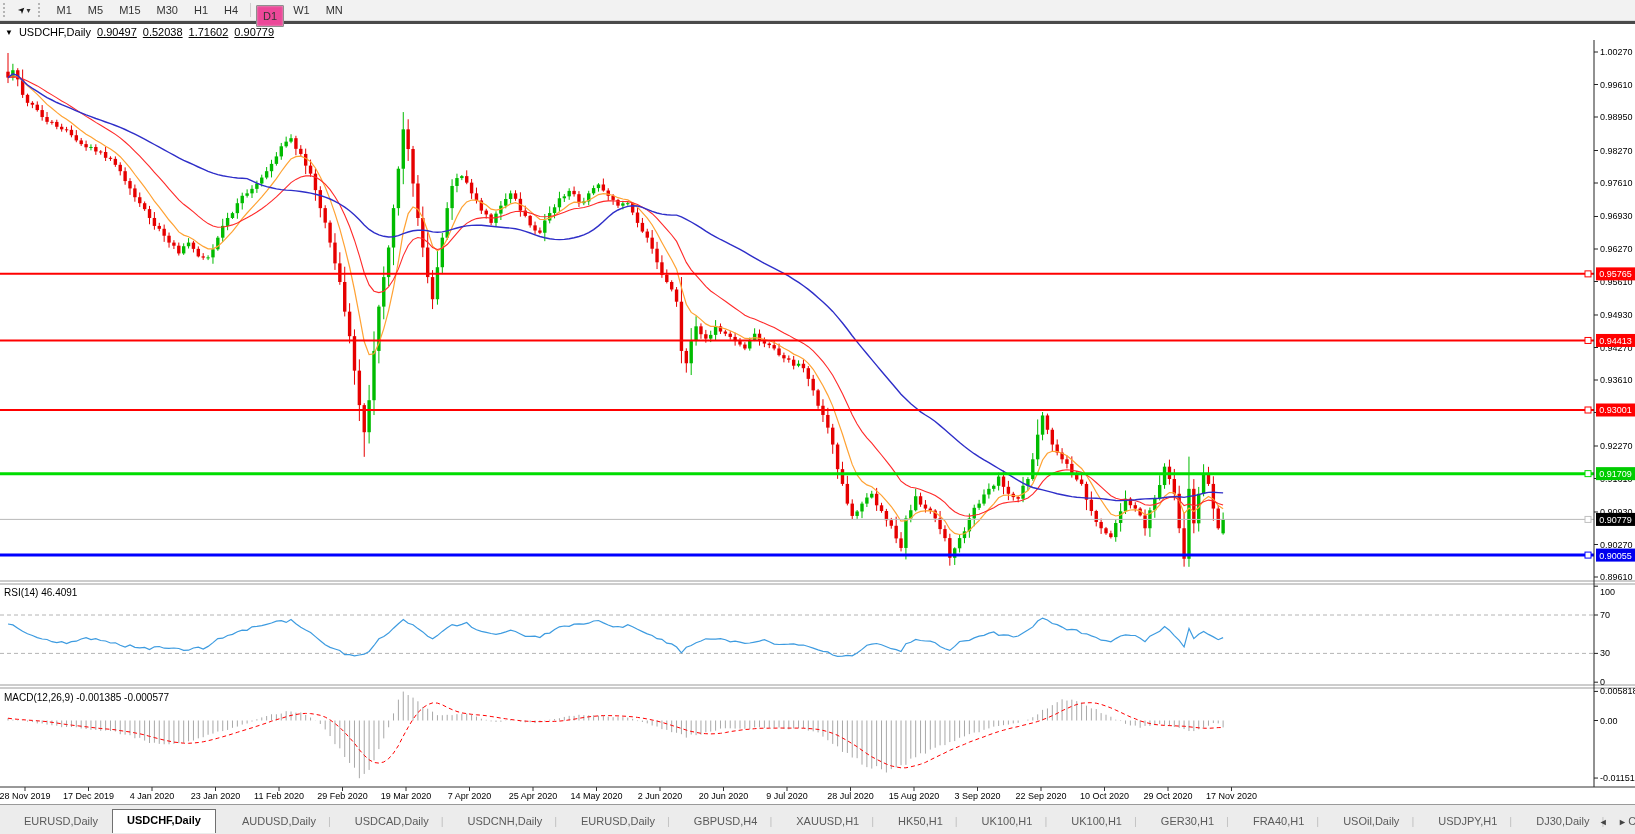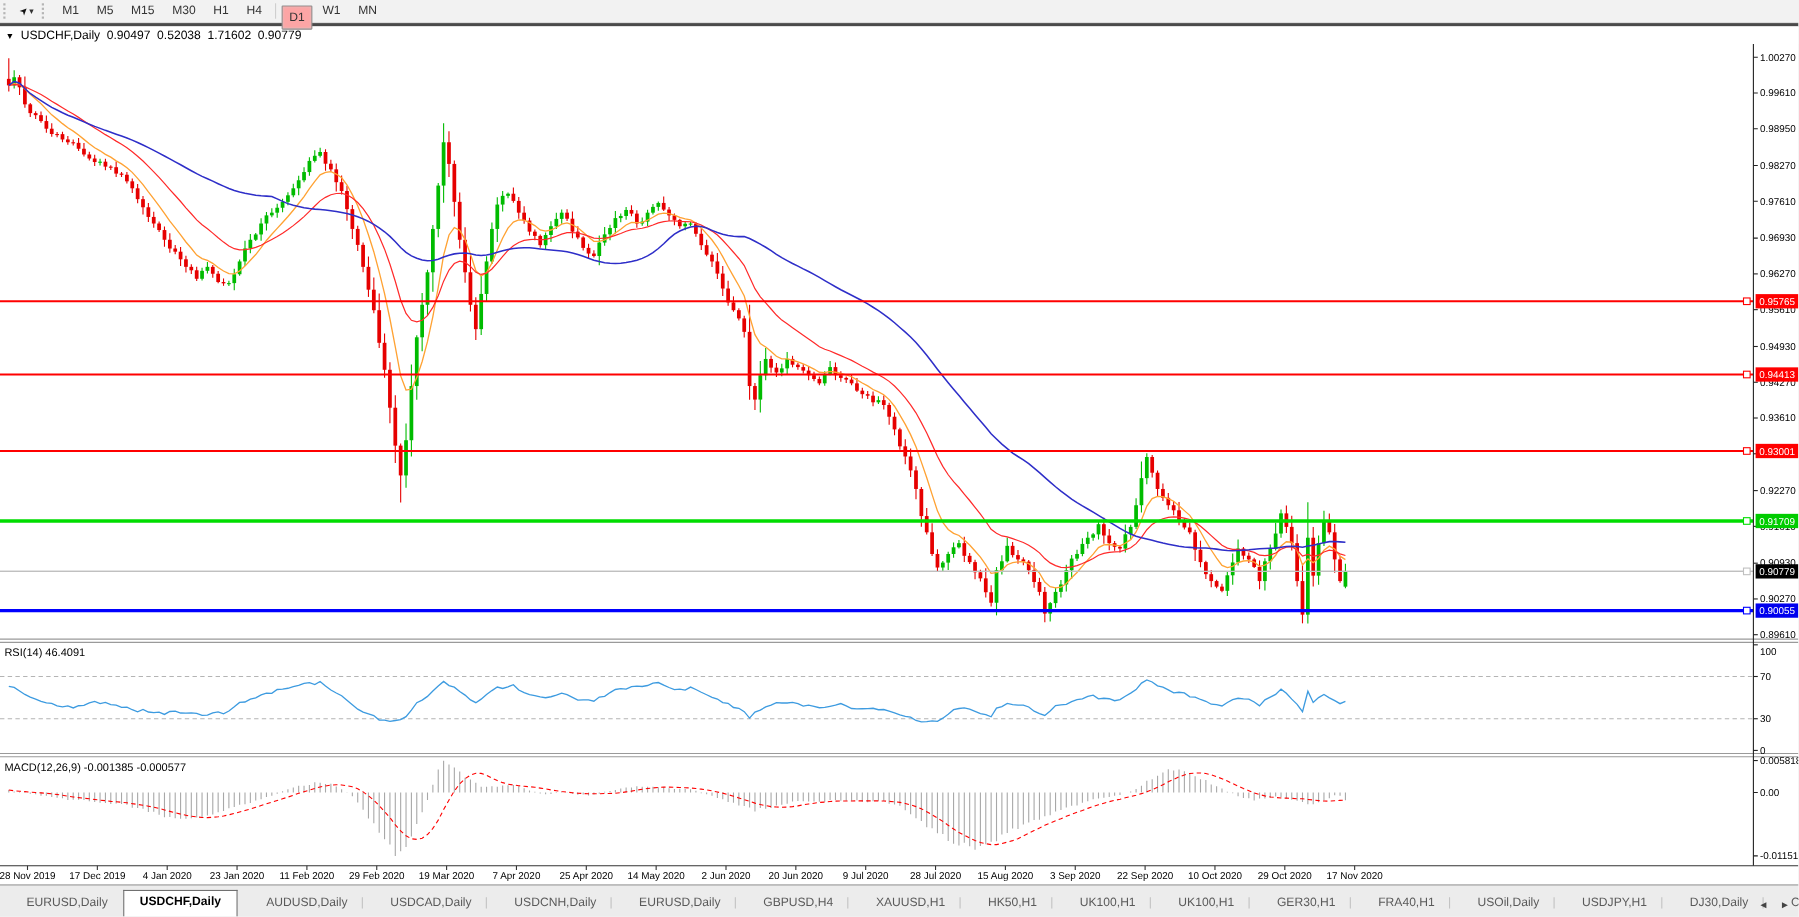--- a/index.html
+++ b/index.html
@@ -3,26 +3,26 @@
 <meta charset="utf-8">
 <style>
   html,body{margin:0;padding:0;background:#ececec;width:1635px;height:834px;overflow:hidden;
     font-family:"Liberation Sans",sans-serif;-webkit-font-smoothing:antialiased;}
   .toolbar{height:20px;background:#f2f2f2;border-bottom:1px solid #dcdcdc;display:flex;align-items:center;font-size:11px;color:#222;}
   .grip{width:5px;height:14px;margin:0 4px 0 3px;border-left:2px dotted #b5b5b5;}
   .tool-icon{font-size:9px;transform:rotate(-45deg);margin:0 1px 0 4px;color:#111;cursor:default;}
   .tool-caret{font-size:8px;color:#333;margin-right:4px;cursor:default;}
   .tf-group{display:flex;align-items:center;height:20px;}
   .tf{padding:3px 6px;margin:0 1px;border:1px solid transparent;border-radius:1px;color:#333;cursor:default;line-height:14px;}
-  .tf.active{background:#fca5a5;border:1px solid #8f8f8f;box-shadow:inset 0 0 2px #cfcfcf;margin-top:12px;}
+  .tf.active{background:#ec4899;border:1px solid #8f8f8f;box-shadow:inset 0 0 2px #cfcfcf;margin-top:12px;}
   .vsep{width:1px;height:14px;background:#cfcfcf;margin:0 4px;}
   .chart-window{border-top:3px solid #4a4a4a;background:#fff;}
   .title-row{height:16px;background:#ffffff;font-size:11px;color:#000;display:flex;align-items:center;gap:6px;padding-left:5px;}
   .title-row .arrow{font-size:8px;color:#000;}
-  .title-row .num{letter-spacing:0px;}
+  .title-row .num{letter-spacing:0px;text-decoration:underline;}
   svg{display:block;}
   .tabbar{height:28px;background:#ececec;border-top:1px solid #9a9a9a;display:flex;align-items:flex-end;font-size:11px;color:#5a5a5a;position:relative;}
   .tab{padding:4px 12px 6px 24px;white-space:nowrap;cursor:default;}
   .tab.active{background:#ffffff;border:1px solid #707070;border-bottom:none;color:#000;font-weight:bold;padding:4px 14px 7px 14px;margin:0 2px;}
   .tabsep{color:#c0c0c0;padding-bottom:6px;}
   .tab-scroll{position:absolute;right:4px;bottom:6px;font-size:9px;color:#444;letter-spacing:4px;}
   .filler{height:3px;background:#ececec;}
 </style>
 </head>
 <body>

